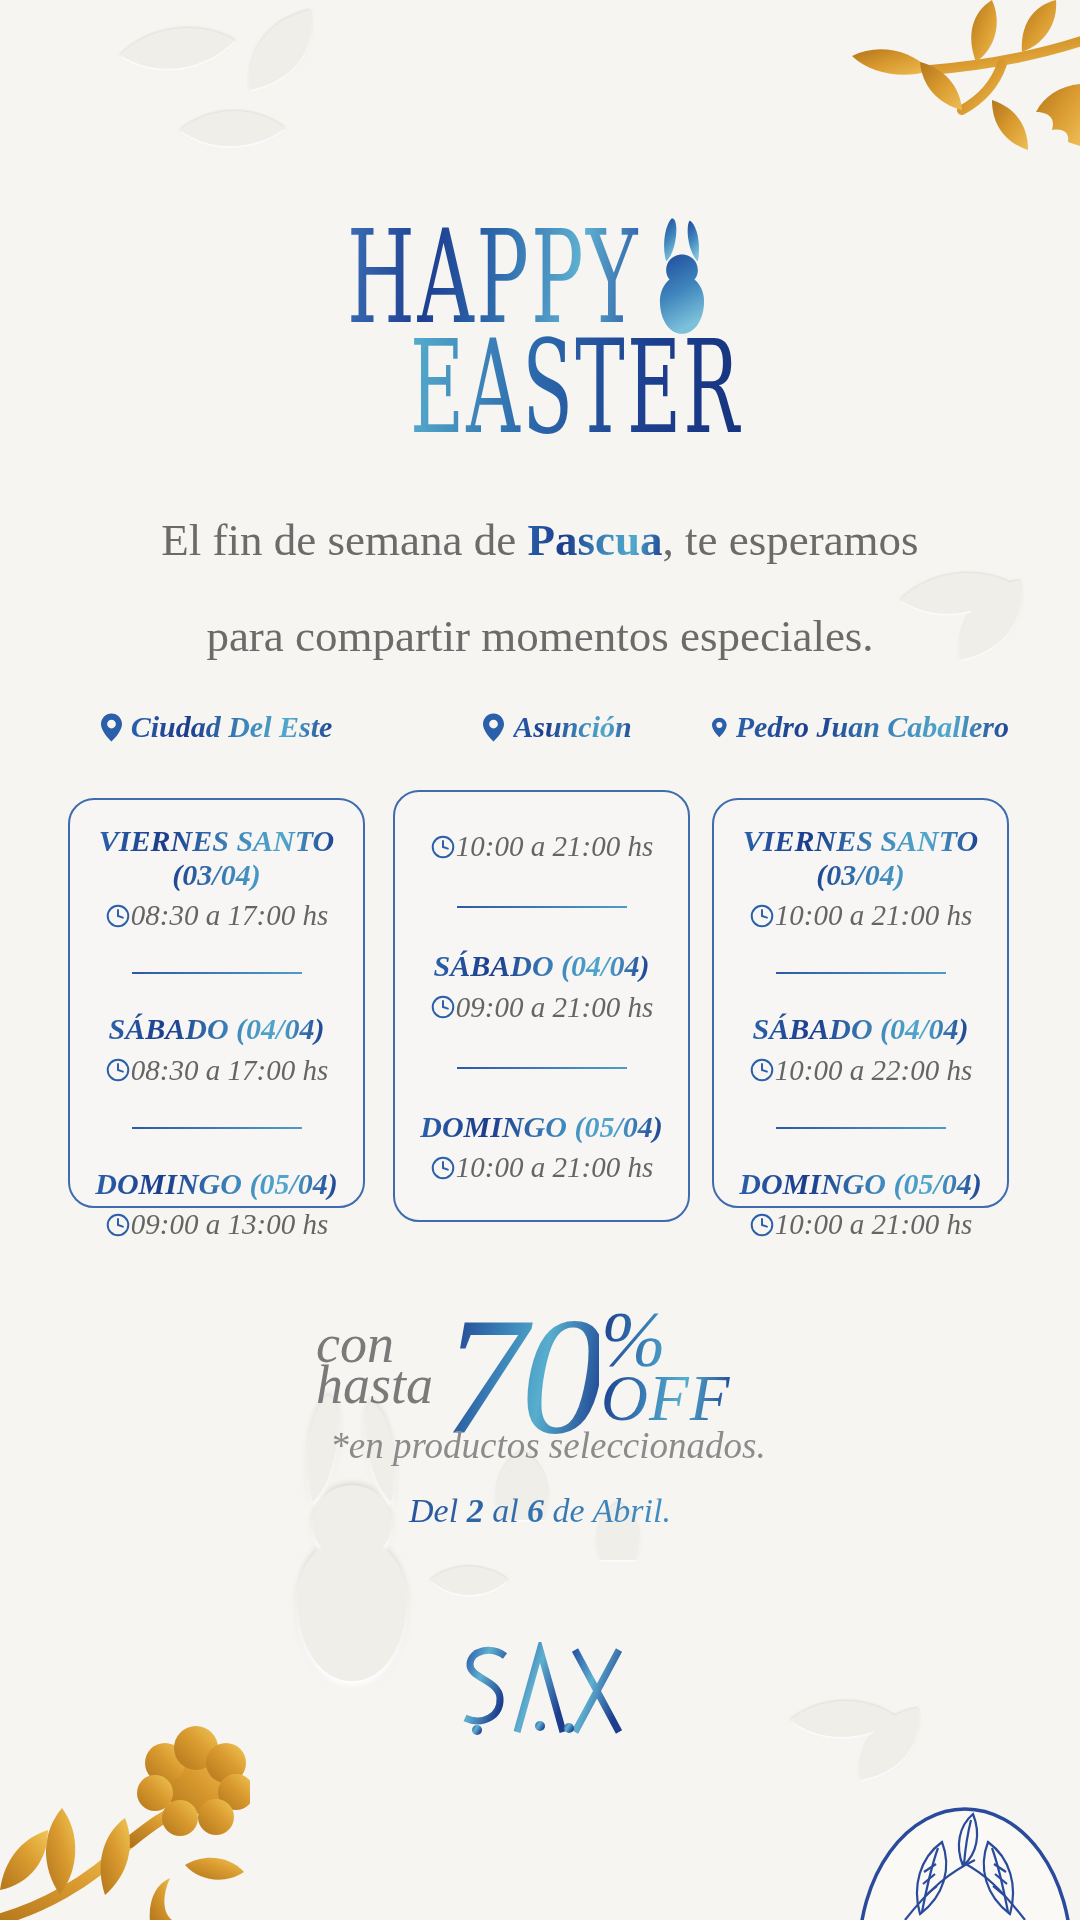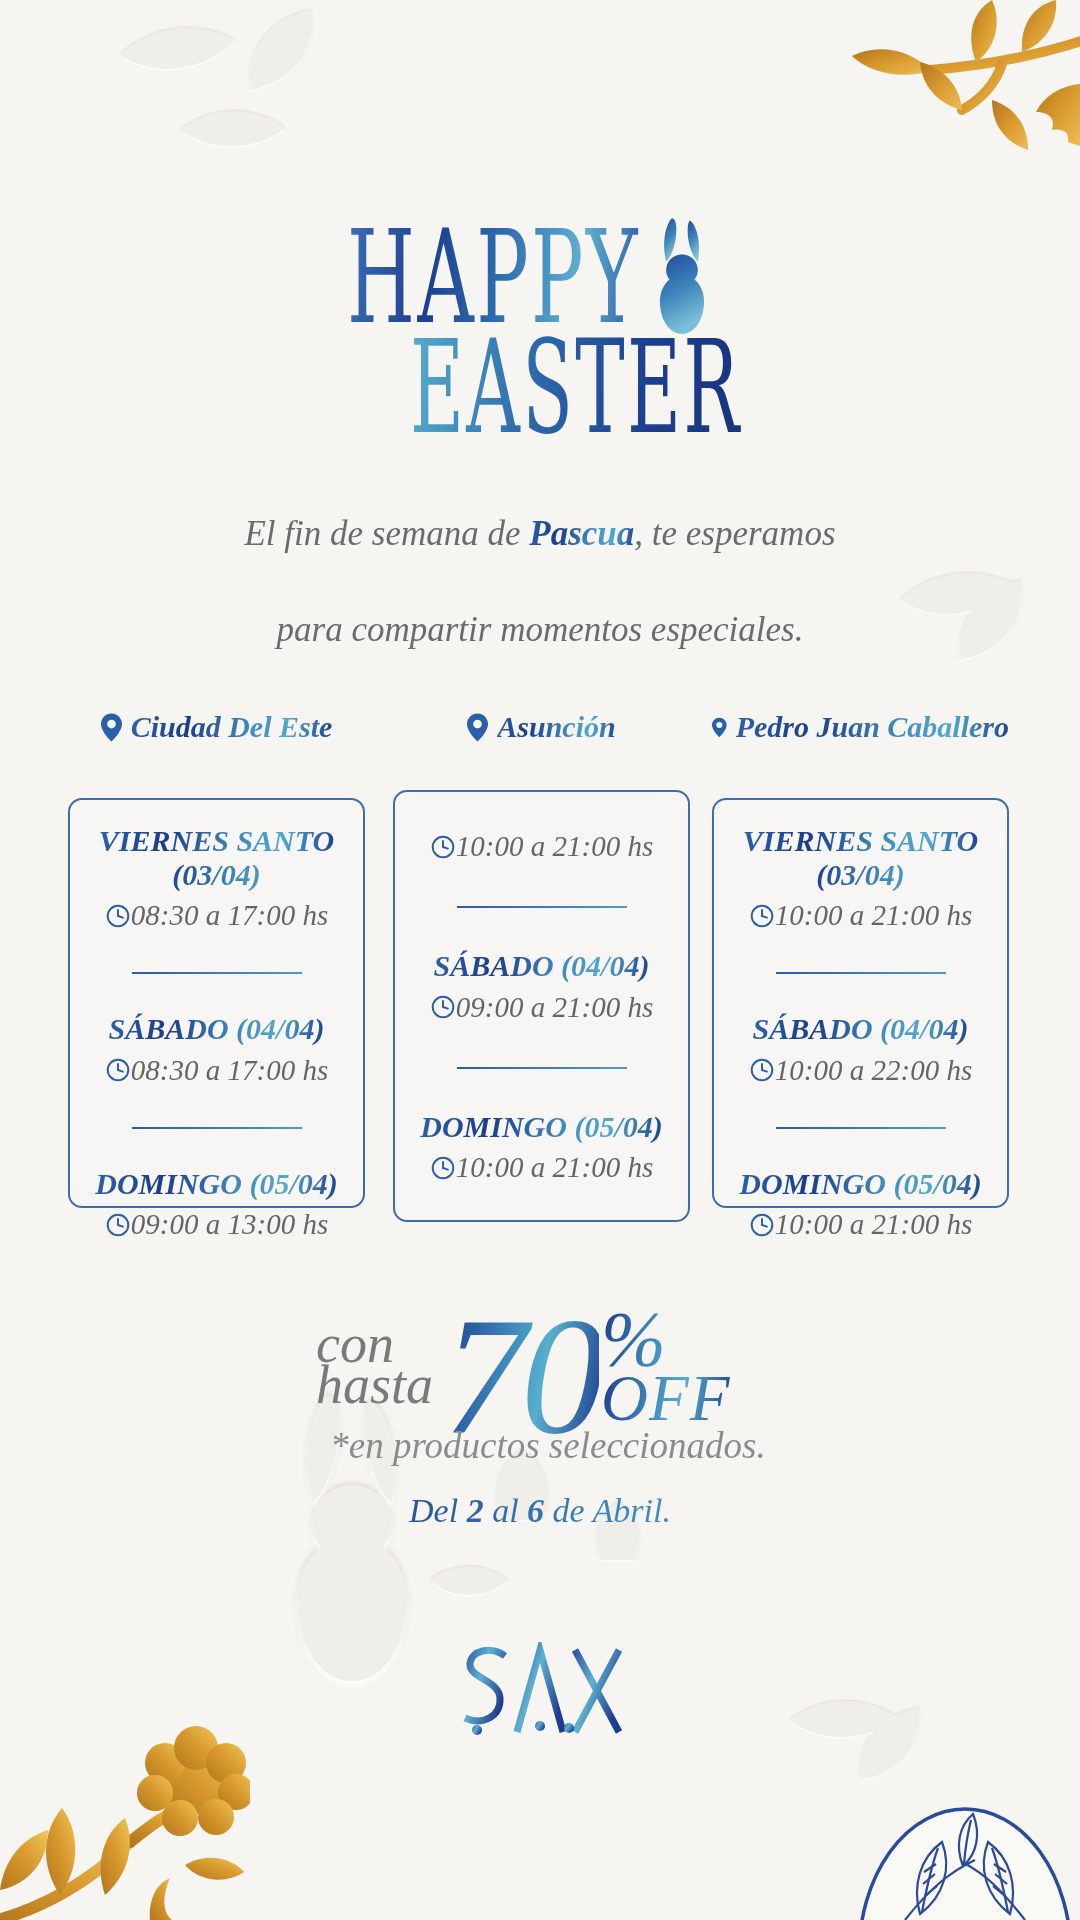--- a/index.html
+++ b/index.html
@@ -22,35 +22,35 @@
   .grad{background-image:linear-gradient(97deg,#2b62ab 0%,#1b3c8c 28%,#3e88bc 58%,#52a8cc 78%,#1d4191 100%);}
   .grad-title1{background-image:linear-gradient(100deg,#3b6fb5 0%,#1d3f90 28%,#2f6cae 52%,#5fb0d0 78%,#2b5aa5 100%);}
   .grad-title2{background-image:linear-gradient(100deg,#57aecd 0%,#2e6cae 35%,#1c3e8e 72%,#16357f 100%);}
   .grad-offer{background-image:linear-gradient(100deg,#1b3c8c 0%,#3e88bc 40%,#57aecd 62%,#1d4191 100%);}
   
   .title-line{position:absolute;line-height:1;font-family:"DejaVu Serif",serif;font-weight:400;}
   .title-happy{left:347px;top:212px;font-size:130px;letter-spacing:4px;transform:scaleX(0.60);transform-origin:left top;}
   .title-easter{left:410px;top:322px;font-size:130px;letter-spacing:4px;transform:scaleX(0.57);transform-origin:left top;}
   .bunny{position:absolute;left:648px;top:216px;}
   
-  .intro-line{position:absolute;left:0;right:0;text-align:center;font-style:italic;font-size:35px;color:#6b6b6b;}
+  .intro-line{position:absolute;left:0;right:0;text-align:center;font-size:45px;color:#6b6b6b;}
   .intro-1{top:514px;}
   .intro-2{top:610px;}
   .intro-line .grad{font-weight:bold;}
   
   .loc-header{
     position:absolute;top:710px;display:flex;align-items:center;justify-content:center;gap:9px;
     font-size:30px;font-style:italic;font-weight:bold;white-space:nowrap;
   }
   .loc-1{left:68px;width:297px;}
-  .loc-2{left:393px;width:297px;}
+  .loc-2{left:409px;width:297px;}
   .loc-3{left:712px;width:297px;}
   
   .card{
-    position:absolute;width:297px;border:2px solid #3e6cae;border-radius:14px;
+    position:absolute;width:297px;border:2px solid #3e6cae;border-radius:26px;
     box-sizing:border-box;background:rgba(255,255,255,0.15);
   }
   .card-1{left:68px;top:798px;height:410px;}
   .card-2{left:393px;top:790px;height:432px;}
   .card-3{left:712px;top:798px;height:410px;}
   .card-inner{display:flex;flex-direction:column;align-items:center;padding-top:24px;}
   .card-2 .card-inner{padding-top:30px;}
   .slot{display:flex;flex-direction:column;align-items:center;}
   .day{font-size:30px;font-weight:bold;font-style:italic;text-align:center;line-height:1.12;}
   .day span{display:block;}

